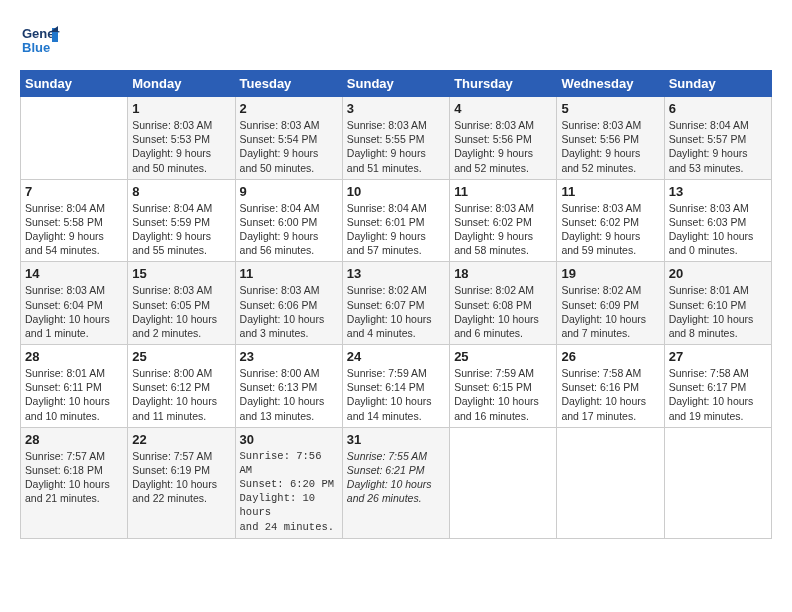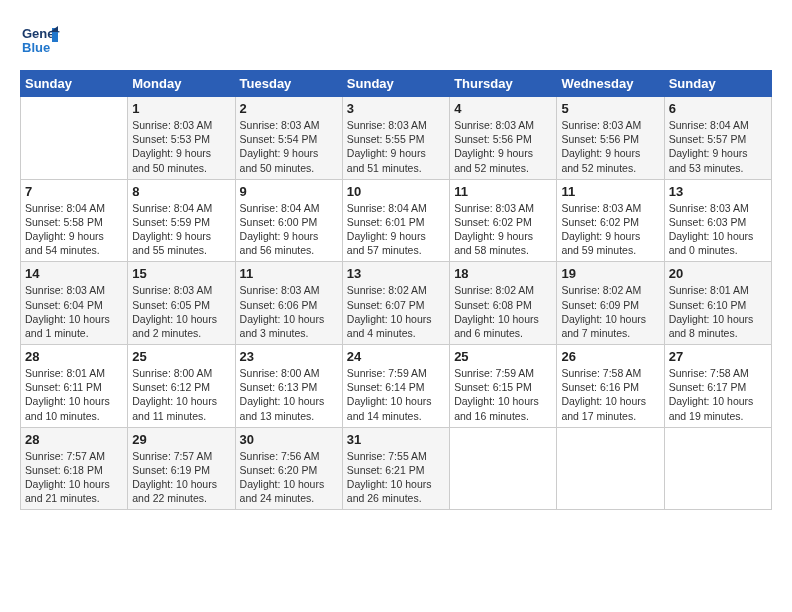--- a/index.html
+++ b/index.html
@@ -308,36 +308,36 @@
       </tr>
       <tr>
         <td>
           <span class="day-number">28</span>
           <div class="day-info" style="white-space: pre-line;">Sunrise: 7:57 AM
 Sunset: 6:18 PM
 Daylight: 10 hours
 and 21 minutes.</div>
         </td>
         <td>
-          <span class="day-number">29</span>
+          <span class="day-number">22</span>
           <div class="day-info" style="white-space: pre-line;">Sunrise: 7:57 AM
 Sunset: 6:19 PM
 Daylight: 10 hours
 and 22 minutes.</div>
         </td>
         <td>
           <span class="day-number">30</span>
-          <div class="day-info" style="white-space: pre-line;">Sunrise: 7:56 AM
+          <div class="day-info" style="white-space: pre-line; font-family: Liberation Mono, monospace;">Sunrise: 7:56 AM
 Sunset: 6:20 PM
 Daylight: 10 hours
 and 24 minutes.</div>
         </td>
         <td>
           <span class="day-number">31</span>
-          <div class="day-info" style="white-space: pre-line;">Sunrise: 7:55 AM
+          <div class="day-info" style="white-space: pre-line; font-style: italic;">Sunrise: 7:55 AM
 Sunset: 6:21 PM
 Daylight: 10 hours
 and 26 minutes.</div>
         </td>
         <td class="empty-cell"></td>
         <td class="empty-cell"></td>
         <td class="empty-cell"></td>
       </tr>
     </tbody>
 </table>

